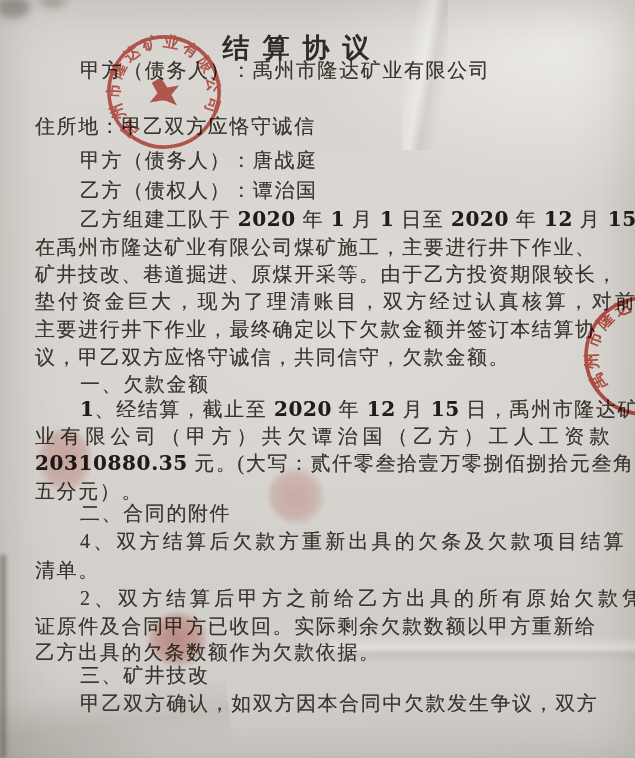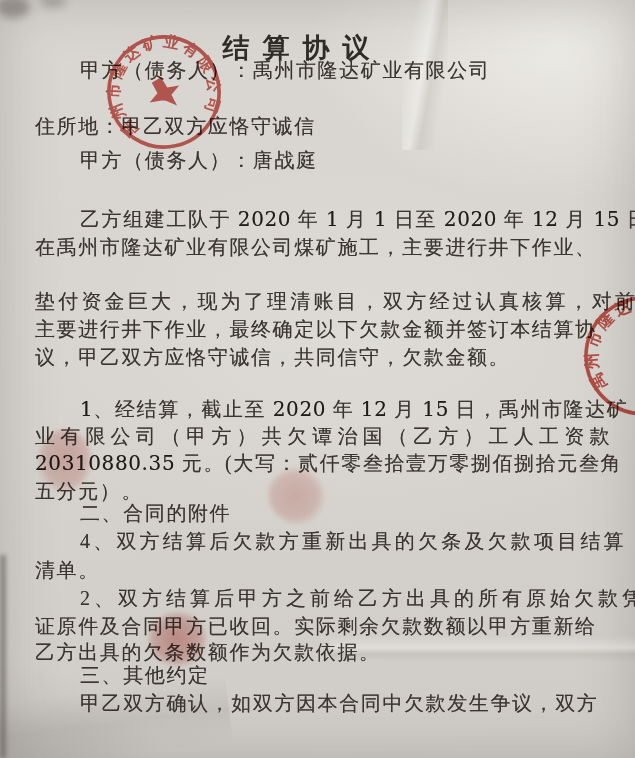--- a/index.html
+++ b/index.html
@@ -31,21 +31,21 @@
   .title{
     position:absolute;left:0;top:30px;width:592px;margin:0;
     text-align:center;font-size:27px;font-weight:bold;color:#2f2b27;
     letter-spacing:13px;text-indent:13px;
   }
   .line{
     position:absolute;white-space:nowrap;
     font-size:20px;color:#3a352f;letter-spacing:1.6px;
     text-shadow:0 0 .6px rgba(58,53,47,.55);
   }
-  .line b{font-weight:normal;color:#201c18;letter-spacing:.6px;
+  .line b{font-weight:bold;color:#201c18;letter-spacing:.6px;
     font-family:"DejaVu Serif","Liberation Serif",serif;text-align:center;}
   .m0{left:35px;}        
   .m1{left:80px;}        
   .ls3{letter-spacing:3.2px;}
   .ls4{letter-spacing:4px;}
   .ls5{letter-spacing:5.2px;}
 
   .seal{position:absolute;mix-blend-mode:multiply;}
   .seal-left{left:89px;top:17px;width:150px;height:150px;opacity:.82;transform:rotate(-12deg);}
   .seal-right{left:569px;top:281px;width:150px;height:150px;opacity:.88;transform:rotate(6deg);}
@@ -69,36 +69,39 @@
   <div class="crease crease-d"></div>
   <div class="crease edge-dark-left"></div>
   <div class="crease corner-dark-tl"></div>
   <div class="crease corner-dark-tl2"></div>
 
   <h1 class="title">结算协议</h1>
 
   <div class="line m1" style="top:57px">甲方（债务人）：禹州市隆达矿业有限公司</div>
   <div class="line m0" style="top:113px">住所地：甲乙双方应恪守诚信</div>
   <div class="line m1" style="top:147px">甲方（债务人）：唐战庭</div>
+  <div class="line m1" style="top:177px">乙方（债权人）：谭治国</div>
   <div class="line m1" style="top:206px">乙方组建工队于 <b>2020</b> 年 <b>1</b> 月 <b>1</b> 日至 <b>2020</b> 年 <b>12</b> 月 <b>15</b> 日</div>
   <div class="line m0" style="top:234px">在禹州市隆达矿业有限公司煤矿施工，主要进行井下作业、</div>
+  <div class="line m0" style="top:261px">矿井技改、巷道掘进、原煤开采等。由于乙方投资期限较长，</div>
   <div class="line m0 ls3" style="top:288px">垫付资金巨大，现为了理清账目，双方经过认真核算，对前</div>
   <div class="line m0" style="top:316px">主要进行井下作业，最终确定以下欠款金额并签订本结算协</div>
   <div class="line m0" style="top:344px">议，甲乙双方应恪守诚信，共同信守，欠款金额。</div>
+  <div class="line m1" style="top:371px">一、欠款金额</div>
   <div class="line m1" style="top:396px"><b>1</b>、经结算，截止至 <b>2020</b> 年 <b>12</b> 月 <b>15</b> 日，禹州市隆达矿</div>
   <div class="line m0 ls5" style="top:423px">业有限公司（甲方）共欠谭治国（乙方）工人工资款</div>
   <div class="line m0" style="top:450px"><b>20310880.35</b> 元。(大写：贰仟零叁拾壹万零捌佰捌拾元叁角</div>
   <div class="line m0" style="top:478px">五分元）。</div>
   <div class="line m1" style="top:500px">二、合同的附件</div>
   <div class="line m1 ls3" style="top:528px">4、双方结算后欠款方重新出具的欠条及欠款项目结算</div>
   <div class="line m0" style="top:557px">清单。</div>
   <div class="line m1 ls4" style="top:585px">2、双方结算后甲方之前给乙方出具的所有原始欠款凭</div>
   <div class="line m0" style="top:613px">证原件及合同甲方已收回。实际剩余欠款数额以甲方重新给</div>
   <div class="line m0" style="top:639px">乙方出具的欠条数额作为欠款依据。</div>
-  <div class="line m1" style="top:662px">三、其他约定</div>
+  <div class="line m1" style="top:662px">三、矿井技改</div>
   <div class="line m1" style="top:690px">甲乙双方确认，如双方因本合同中欠款发生争议，双方</div>
 
   <svg class="seal seal-left" viewBox="0 0 150 150">
     <circle cx="75" cy="75" r="55" fill="none" stroke="#c5433a" stroke-width="3.6"></circle>
     <defs>
       <path id="arcL" d="M 43.2 106.8 A 45 45 0 1 1 106.8 106.8" fill="none"></path>
     </defs>
     <text font-size="15.5" fill="#c5433a" letter-spacing="3.5">
       <textPath href="#arcL">禹州市隆达矿业有限公司</textPath>
     </text>

